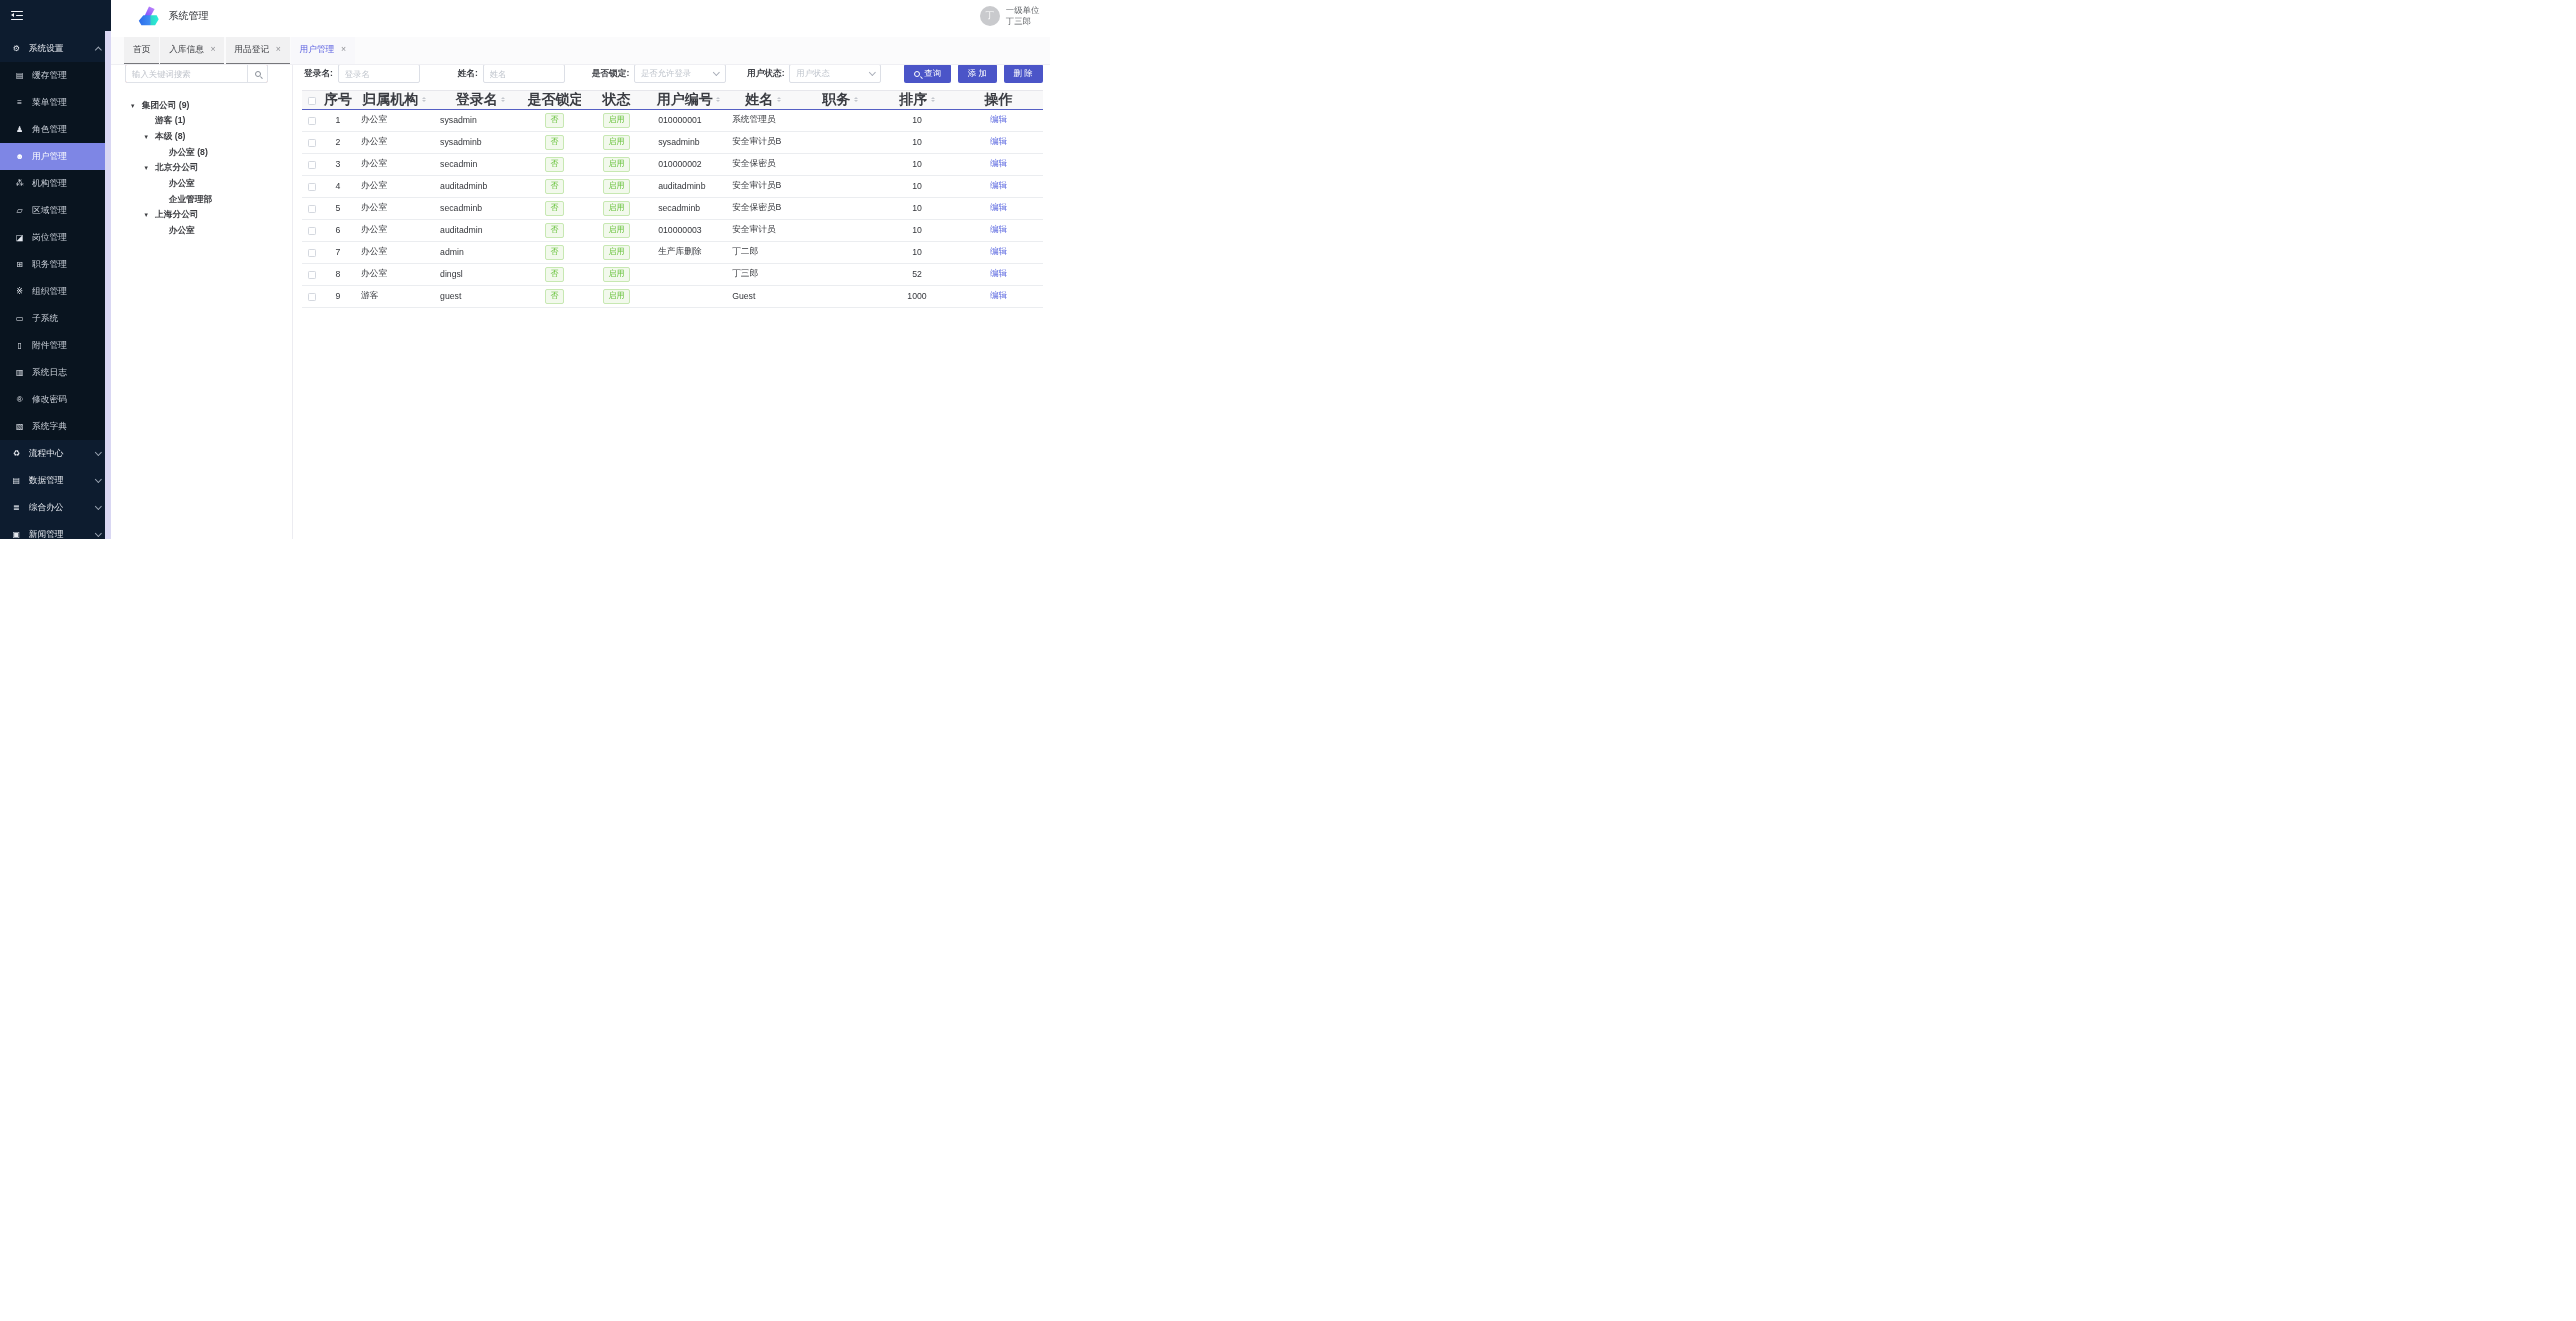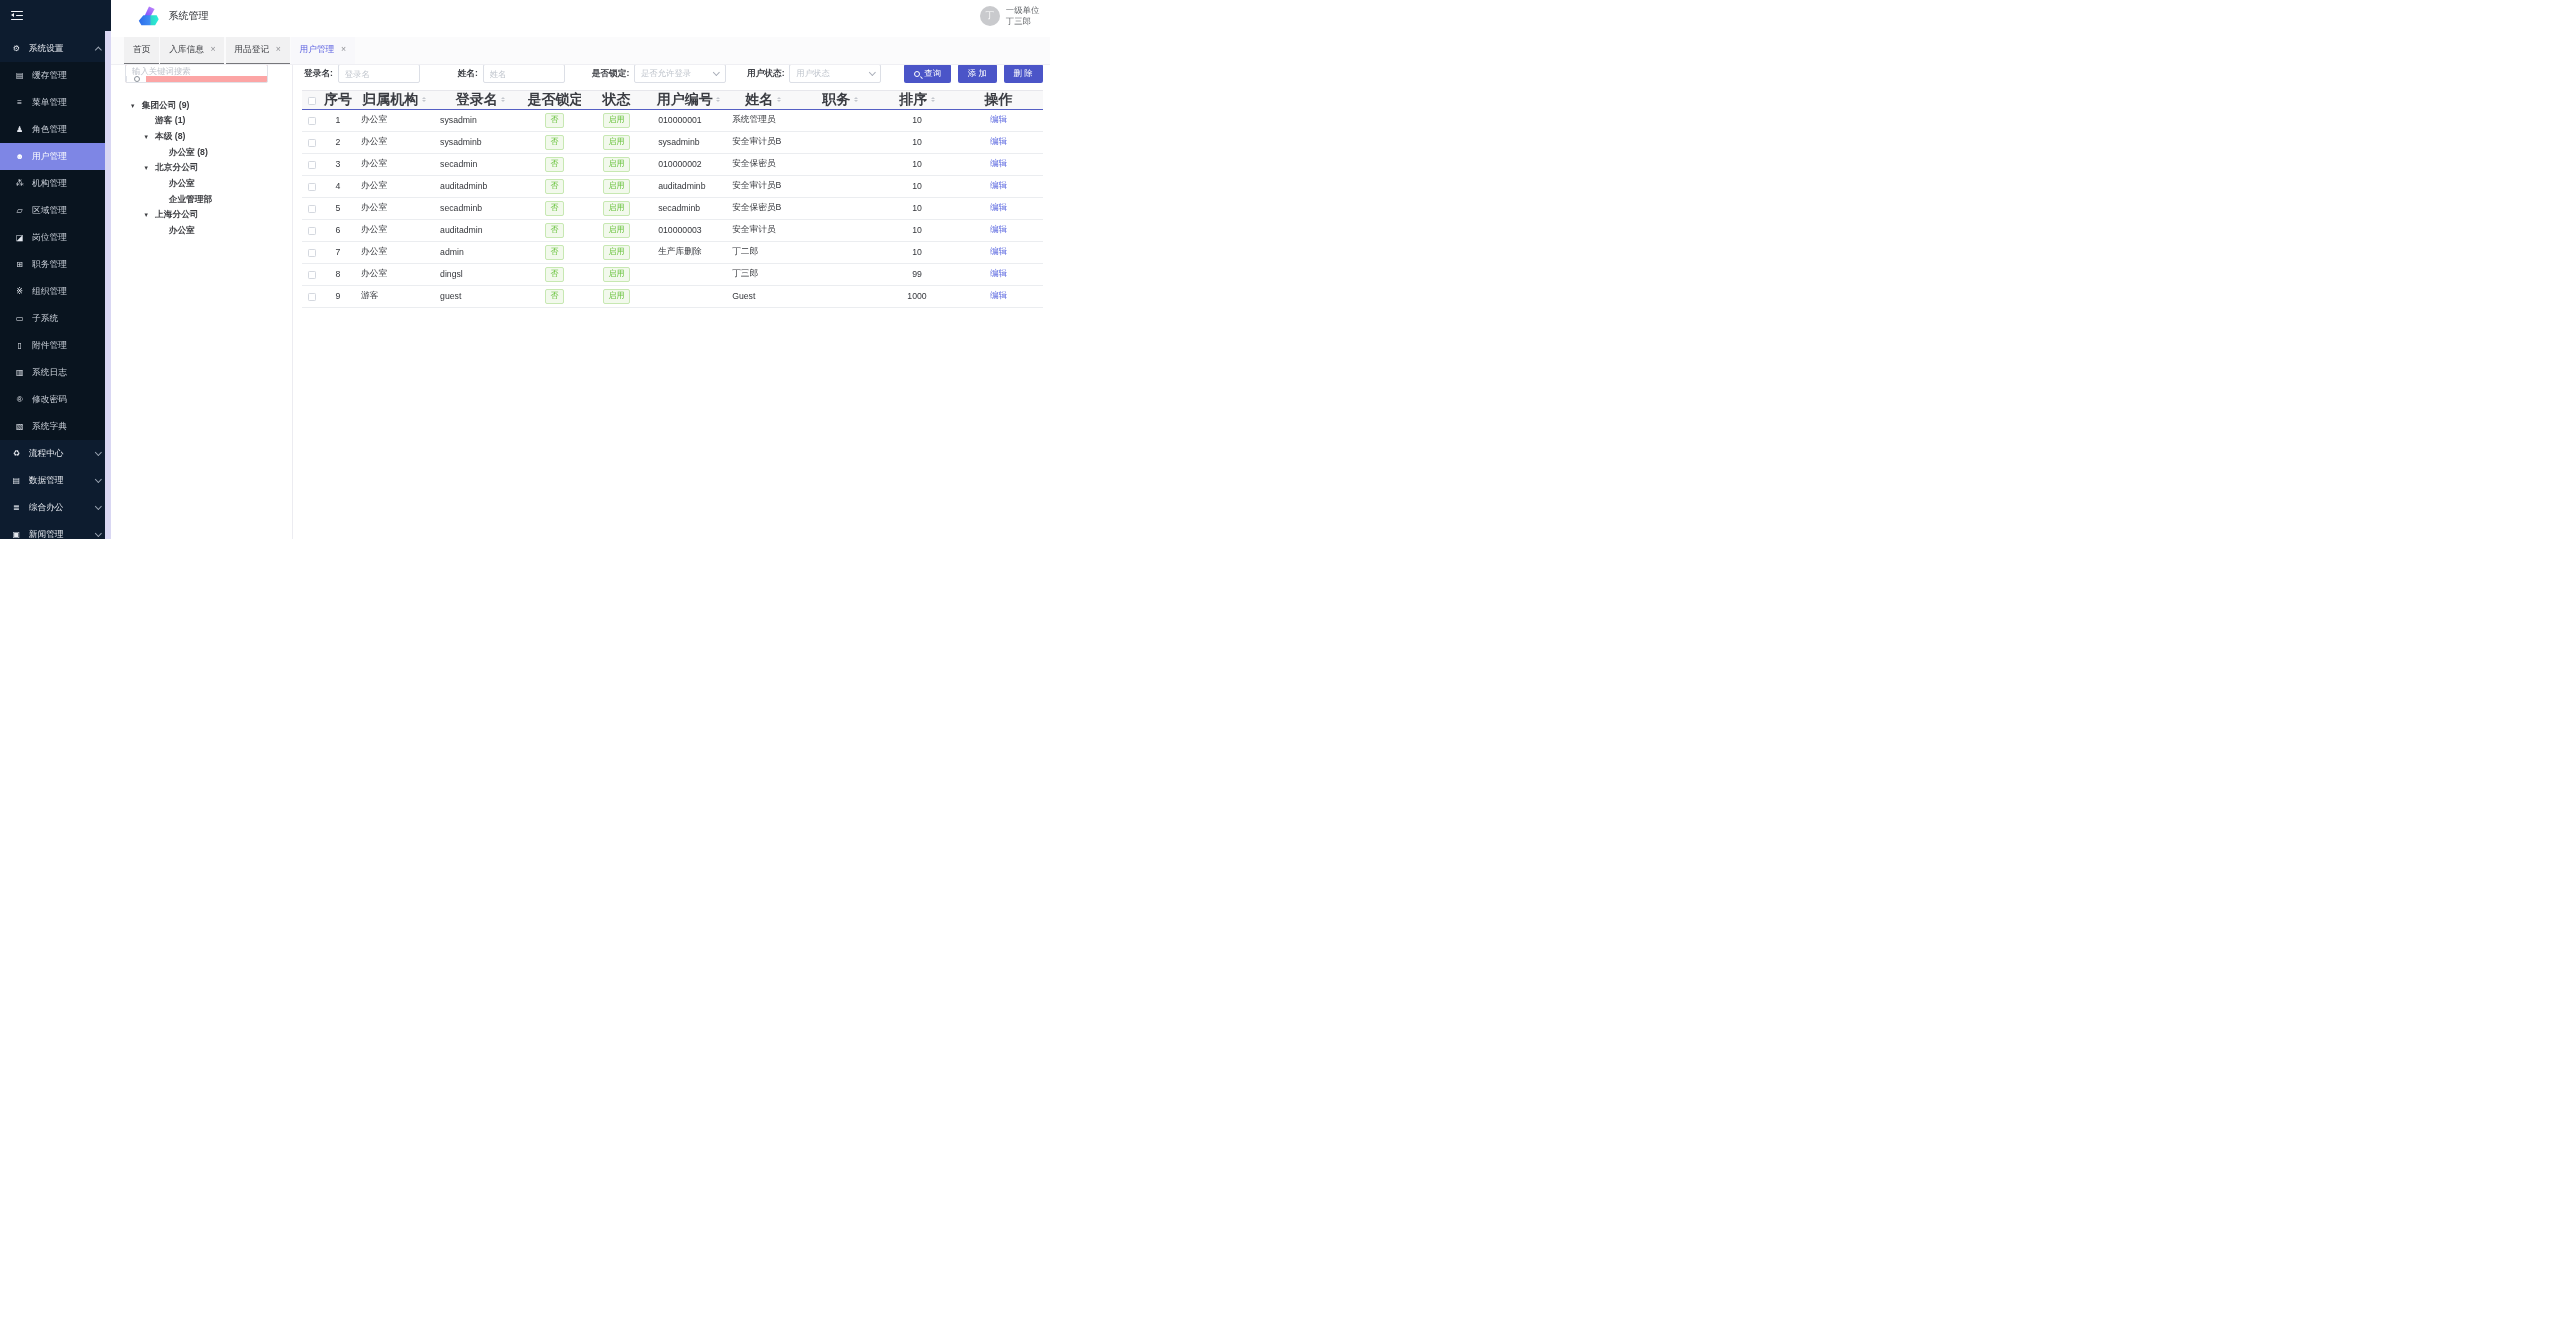--- a/index.html
+++ b/index.html
@@ -48,21 +48,21 @@
   .tab { background:#f1f1f2; margin-right:1.3px; padding:0 8.7px; display:flex; align-items:center; font-size:8.7px; color:#3f4045; border-bottom:1.3px solid #76777b; cursor:pointer; white-space:nowrap; }
   .tab.active { background:#f8f8fb; color:#5a5fe0; border-bottom:1.3px solid transparent; }
   .tab-close { margin-left:6.7px; color:#8c8d92; font-size:8.7px; line-height:1; }
   .tab-close::before { content:"×"; }
 
   
   #content { position:absolute; top:58px; left:111px; right:0; bottom:0; background:#fff; display:flex; }
 
   
   #tree-panel { width:182px; flex:none; border-right:0.7px solid #ececf1; padding:6px 0 0 14px; }
-  .search-row { display:flex; width:143px; height:19px; border:0.7px solid #dfe2e8; border-radius:2px; overflow:hidden; background:#fca5a5;flex-direction:column; }
+  .search-row { display:flex; width:143px; height:19px; border:0.7px solid #dfe2e8; border-radius:2px; overflow:hidden; background:#fca5a5; }
   .search-row input { flex:1; border:none; outline:none; padding:0 6px; font-size:8.4px; color:#333; font-family:inherit; min-width:0; }
   .search-row input::placeholder { color:#c0c4cc; }
   .search-btn { width:20px; border-left:0.7px solid #dfe2e8; display:flex; align-items:center; justify-content:center; cursor:pointer; background:#fff; }
   .mag { position:relative; width:6px; height:6px; border:1px solid #8a9099; border-radius:50%; flex:none; }
   .mag::after { content:""; position:absolute; width:1.1px; height:3.3px; background:#8a9099; transform:rotate(-45deg); left:5.7px; top:4.7px; }
   .mag.w { border-color:#fff; }
   .mag.w::after { background:#fff; }
   #tree { margin-top:14.7px; }
   .tnode { height:15.7px; display:flex; align-items:center; font-size:8.7px; color:#3b3c40; font-weight:700; cursor:pointer; white-space:nowrap; }
   .tnode .caret { width:10.7px; flex:none; font-size:6.7px; color:#3b3c40; }
@@ -584,21 +584,21 @@
           <tr>
             <td class="c-sel"><span class="cbox"></span></td>
             <td class="c-num">8</td>
             <td class="c-org tl">办公室</td>
             <td class="c-login tl">dingsl</td>
             <td class="c-lock"><span class="tag">否</span></td>
             <td class="c-status"><span class="tag">启用</span></td>
             <td class="c-code tl"></td>
             <td class="c-name tl">丁三郎</td>
             <td class="c-duty"></td>
-            <td class="c-order">99</td>
+            <td class="c-order">52</td>
             <td class="c-op"><a class="edit-link">编辑</a></td>
           </tr>
 
           <tr>
             <td class="c-sel"><span class="cbox"></span></td>
             <td class="c-num">9</td>
             <td class="c-org tl">游客</td>
             <td class="c-login tl">guest</td>
             <td class="c-lock"><span class="tag">否</span></td>
             <td class="c-status"><span class="tag">启用</span></td>

